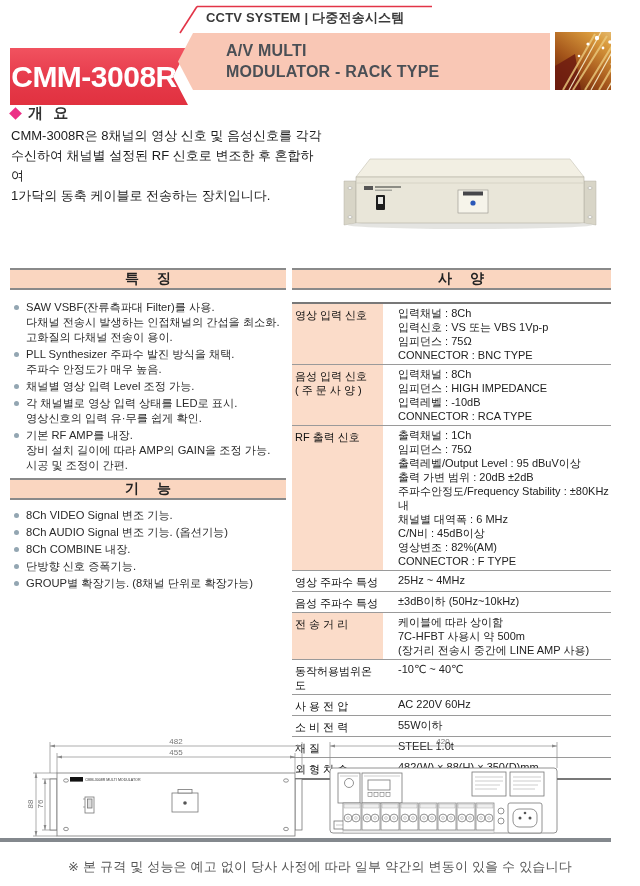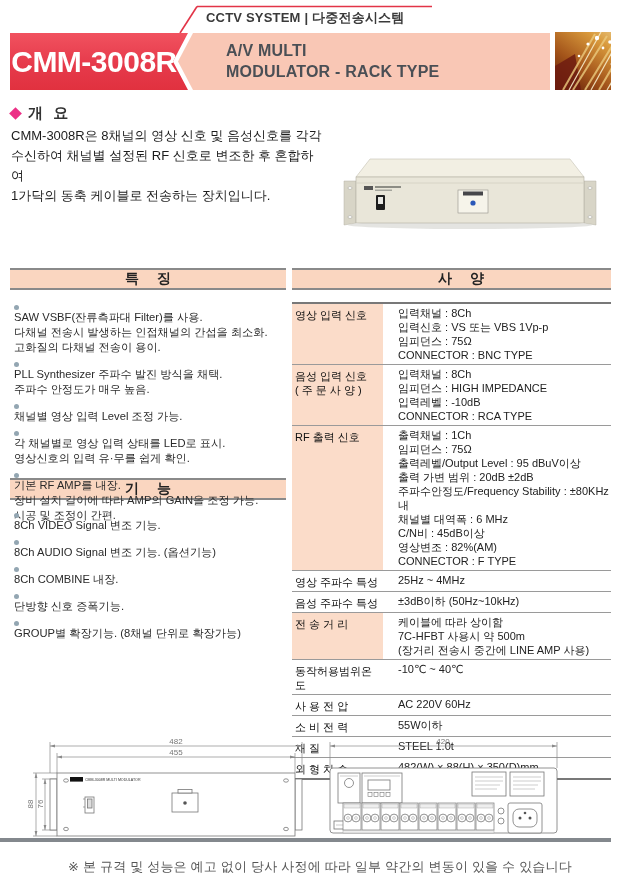--- a/index.html
+++ b/index.html
@@ -7,21 +7,21 @@
     position:relative;width:611px;height:886px;background:#fff;overflow:hidden;
     font-family:"Liberation Sans","DejaVu Sans",sans-serif;color:#222;
   }
   
   .cat-label{
     position:absolute;left:206px;top:9px;font-size:13px;font-weight:bold;color:#3a3a3a;
     letter-spacing:.2px;white-space:nowrap;
   }
   .hdr-lines{position:absolute;left:0;top:0;width:640px;height:95px;pointer-events:none;}
   .banner-red{
-    position:absolute;left:10px;top:33px;width:178px;height:57px;
+    position:absolute;left:10px;top:48px;width:178px;height:57px;
     background:linear-gradient(180deg,#f1525f 0%,#e63a4b 55%,#e1313f 100%);
     clip-path:polygon(0 0,100% 0,calc(100% - 15px) 50%,100% 100%,0 100%);
     display:flex;align-items:center;justify-content:center;text-align:center;
   }
   .banner-red .model{font-size:30px;font-weight:800;color:#fff;letter-spacing:-.5px;padding-right:10px;}
   .banner-pink{
     position:absolute;left:178px;top:33px;width:372px;height:57px;background:#f9c7b5;
     clip-path:polygon(15px 0,100% 0,100% 100%,15px 100%,0 50%);
     display:flex;align-items:center;
   }
@@ -46,21 +46,21 @@
     display:flex;align-items:center;justify-content:center;
     font-size:14px;font-weight:bold;color:#222;letter-spacing:7px;text-indent:7px;
   }
   #features-bar{left:10px;top:268px;width:276px;}
   #functions-bar{left:10px;top:478px;width:276px;}
   #specs-bar{left:292px;top:268px;width:338px;}
   
   .blist{position:absolute;left:14px;width:272px;}
   #features-list{top:300px;}
   #functions-list{top:508px;}
-  .feat-item{display:flex;margin-bottom:2px;flex-direction:column;}
+  .feat-item{display:flex;margin-bottom:2px;}
   .bullet{
     flex-shrink:0;width:5px;height:5px;border-radius:50%;
     background:#93a6b2;margin:5px 7px 0 0;
   }
   .feat-text{font-size:11.2px;line-height:15px;color:#2a2a2a;white-space:pre-line;}
   
   #specs-table{
     position:absolute;left:292px;top:302px;width:338px;
     border-top:2px solid #787878;border-bottom:2px solid #787878;
   }

